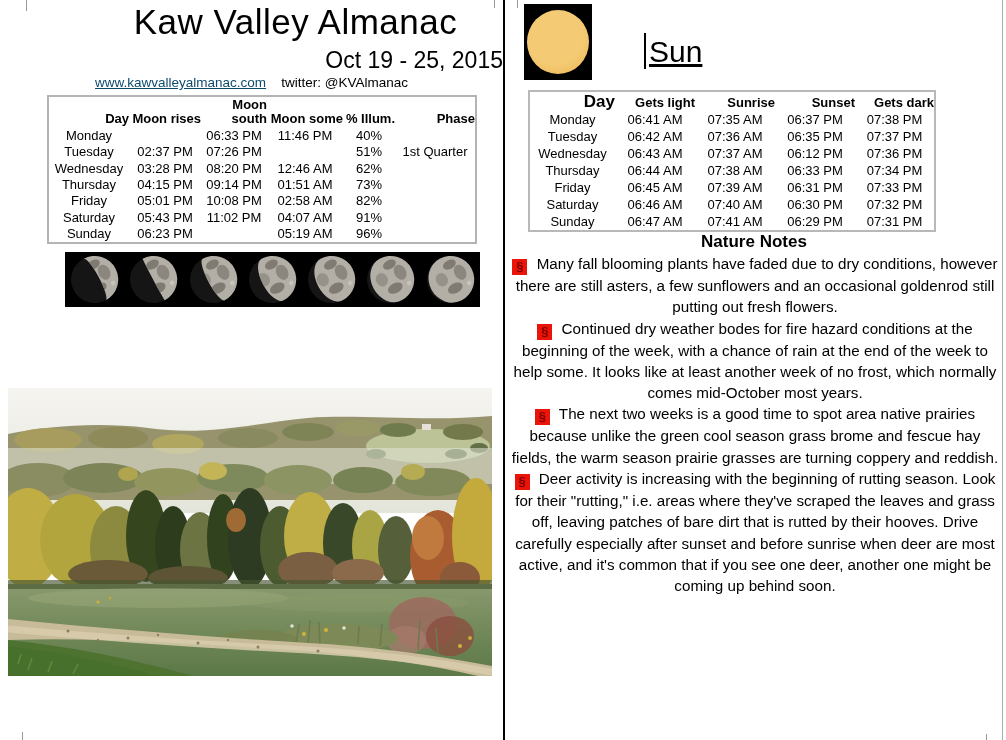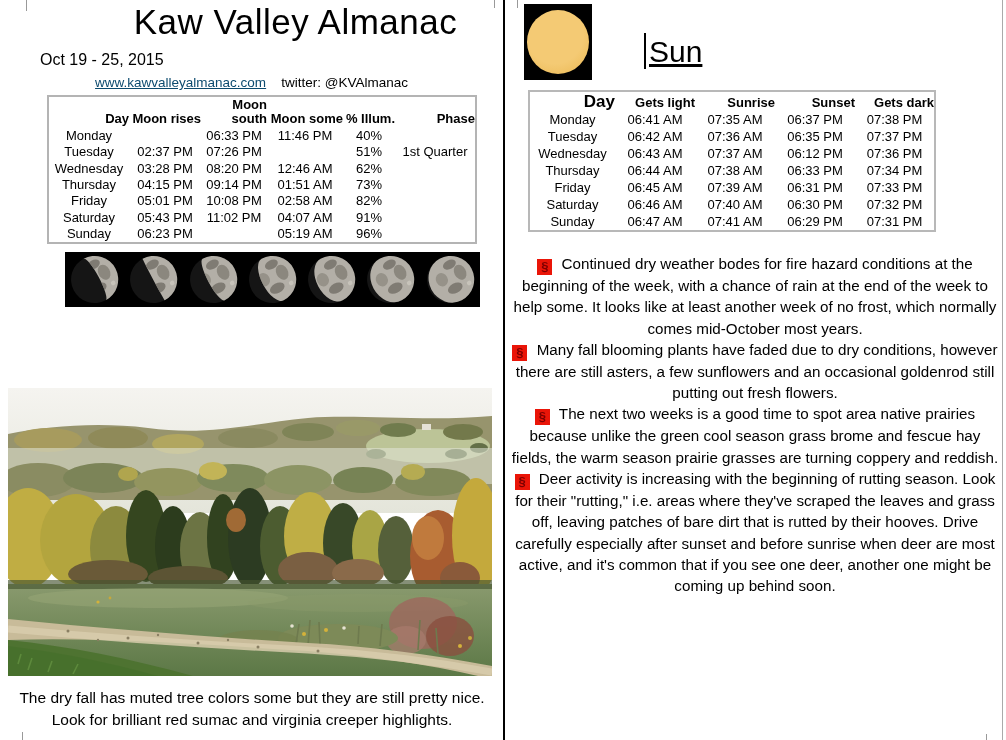--- a/index.html
+++ b/index.html
@@ -14,22 +14,22 @@
   .tick { position:absolute; width:1px; background:#999; }
   .tick.t1 { left:26px; top:0; height:11px; }
   .tick.t2 { left:494px; top:0; height:8px; }
   .tick.t3 { left:517px; top:0; height:8px; }
   .tick.t4 { left:22px; bottom:0; height:8px; }
   .tick.t5 { left:986px; bottom:0; height:6px; }
 
   
   .lp-title { position:absolute; left:0; top:0; width:503px; text-align:center;
     font-size:35px; line-height:44px; font-weight:400; letter-spacing:0.5px;margin-left:44px; }
-  .lp-date { position:absolute; left:0; top:46px; width:503px; text-align:left;
-    font-size:16px; line-height:28px;padding-left:40px; }
+  .lp-date { position:absolute; left:0; top:46px; width:503px; text-align:right;
+    font-size:23px; line-height:28px;padding-left:40px; }
   .lp-linkline { position:absolute; left:0; top:75px; width:503px; text-align:center;
     font-size:13.5px; }
   .lp-linkline a { color:#0c4a6e; text-decoration:underline; cursor:pointer; }
 
   .moon-table-box { position:absolute; left:47px; top:95px; width:430px; height:149px;
     border:2px solid #b4b4b4; }
   .sun-table-box { position:absolute; left:528px; top:90px; width:408px; height:142px;
     border:2px solid #b8b8b8; }
   table.data-table { width:100%; height:100%; border-collapse:collapse; table-layout:fixed; }
   table.data-table th { font-weight:bold; font-size:13px; line-height:14px;
@@ -414,21 +414,20 @@
         <circle cx="220" cy="252" r="1.2"></circle>
           <circle cx="90" cy="252" r="1.2"></circle>
       </g>
 
       <path d="M0,252 C60,258 120,270 185,288 L0,288 Z" fill="#4e7331"></path>
       <path d="M0,258 C50,264 100,274 150,288 L0,288 Z" fill="#47702c" opacity="0.9"></path>
       <path d="M20,282 l4,-12 M40,284 l4,-11 M65,286 l5,-10 M10,276 l3,-10" stroke="#5d8a3c" stroke-width="1.6" fill="none"></path>
     </svg>
   </div>
 
-  <div class="photo-caption">The dry fall has muted tree colors some but they are still pretty nice. Look for brilliant red sumac and virginia creeper highlights.</div>
 
   <div class="sun-img">
     <div class="sun-disc"></div>
   </div>
   <div class="sun-cursor"></div>
   <div class="sun-title">Sun</div>
 
   <div class="sun-table-box">
     <table id="sun-table" class="data-table" data-table="right_page.sun_table">
       <colgroup>
@@ -494,20 +493,21 @@
             <td>Sunday</td>
             <td>06:47 AM</td>
             <td>07:41 AM</td>
             <td>06:29 PM</td>
             <td>07:31 PM</td>
           </tr>
         </tbody>
       </table>
   </div>
 
+  <div class="nn-title">Nature Notes</div>
   <div id="notes" class="notes">
+      <div class="note"><span class="marker">§</span> Many fall blooming plants have faded due to dry conditions, however there are still asters, a few sunflowers and an occasional goldenrod still putting out fresh flowers.</div>
       <div class="note"><span class="marker">§</span> Continued dry weather bodes for fire hazard conditions at the beginning of the week, with a chance of rain at the end of the week to help some. It looks like at least another week of no frost, which normally comes mid-October most years.</div>
-      <div class="note"><span class="marker">§</span> Many fall blooming plants have faded due to dry conditions, however there are still asters, a few sunflowers and an occasional goldenrod still putting out fresh flowers.</div>
       <div class="note"><span class="marker">§</span> The next two weeks is a good time to spot area native prairies because unlike the green cool season grass brome and fescue hay fields, the warm season prairie grasses are turning coppery and reddish.</div>
       <div class="note"><span class="marker">§</span> Deer activity is increasing with the beginning of rutting season. Look for their "rutting," i.e. areas where they've scraped the leaves and grass off, leaving patches of bare dirt that is rutted by their hooves. Drive carefully especially after sunset and before sunrise when deer are most active, and it's common that if you see one deer, another one might be coming up behind soon.</div>
     </div>
 
 </div>
 
 </body></html>

